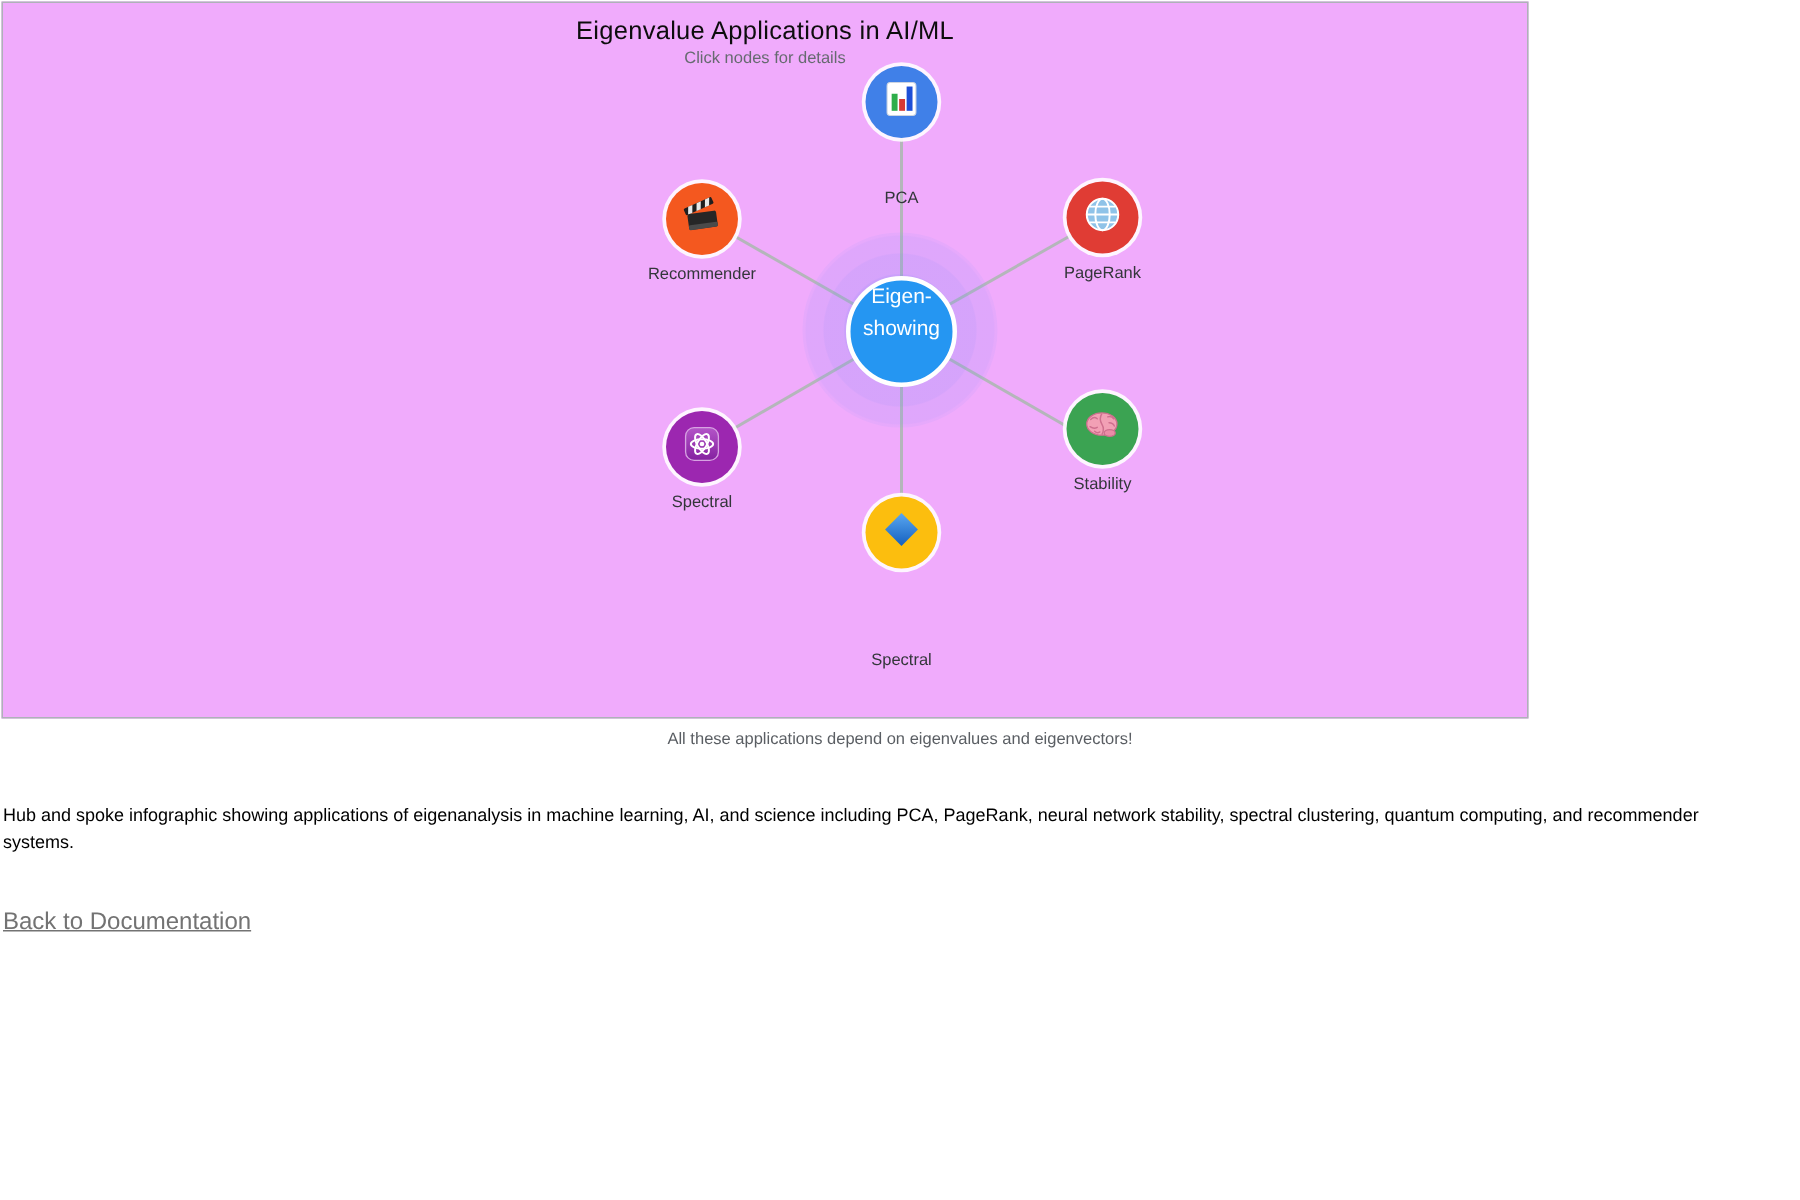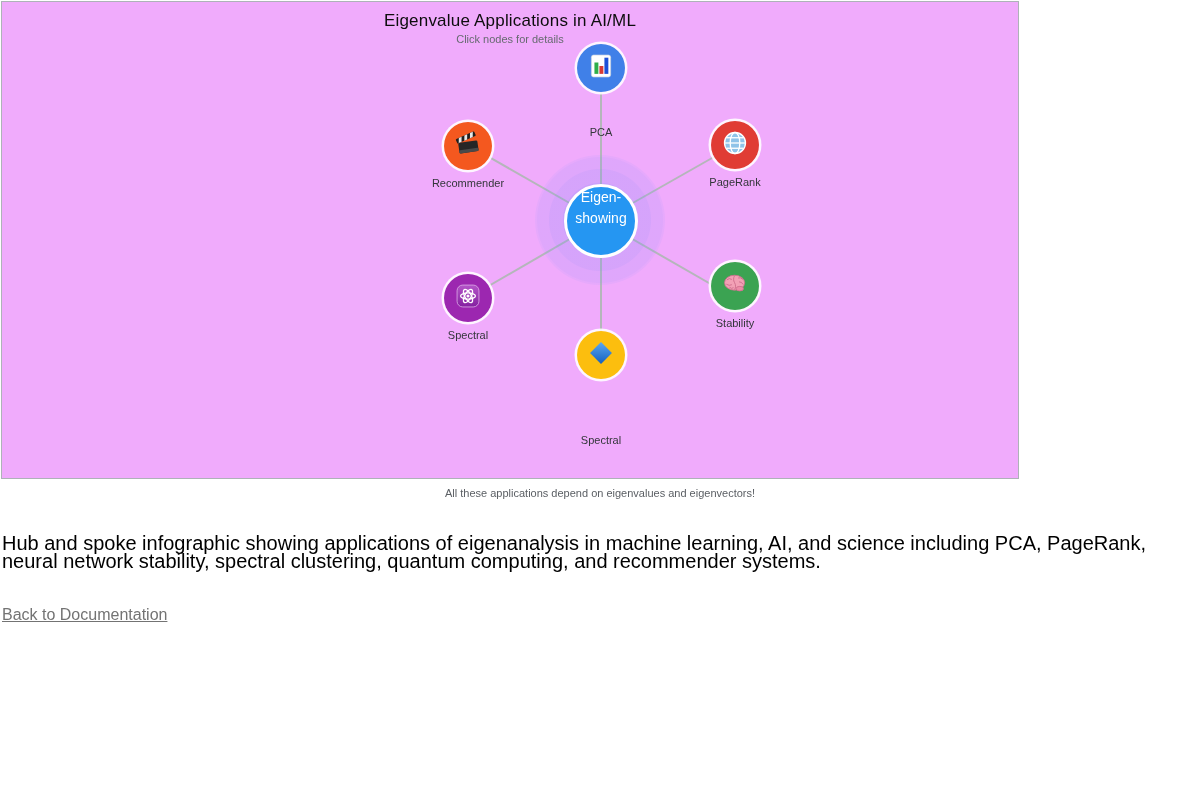--- a/index.html
+++ b/index.html
@@ -103,21 +103,21 @@
   
   .caption {
     margin-top: 8px;
     text-align: center;
     font-size: 11px; color: #5a5e63;
   }
   .description {
     margin: 35px 0 0 0;
     padding-left: 2px;
     max-width: 1152px;
-    font-size: 20px; color: #000000;
+    font-size: 12px; color: #000000;
     line-height: 18px;
   }
   .back-link {
     display: inline-block;
     margin: 36px 0 0 2px;
     font-size: 16px;
     color: #737373;
     text-decoration: underline;
     cursor: pointer;
   }

